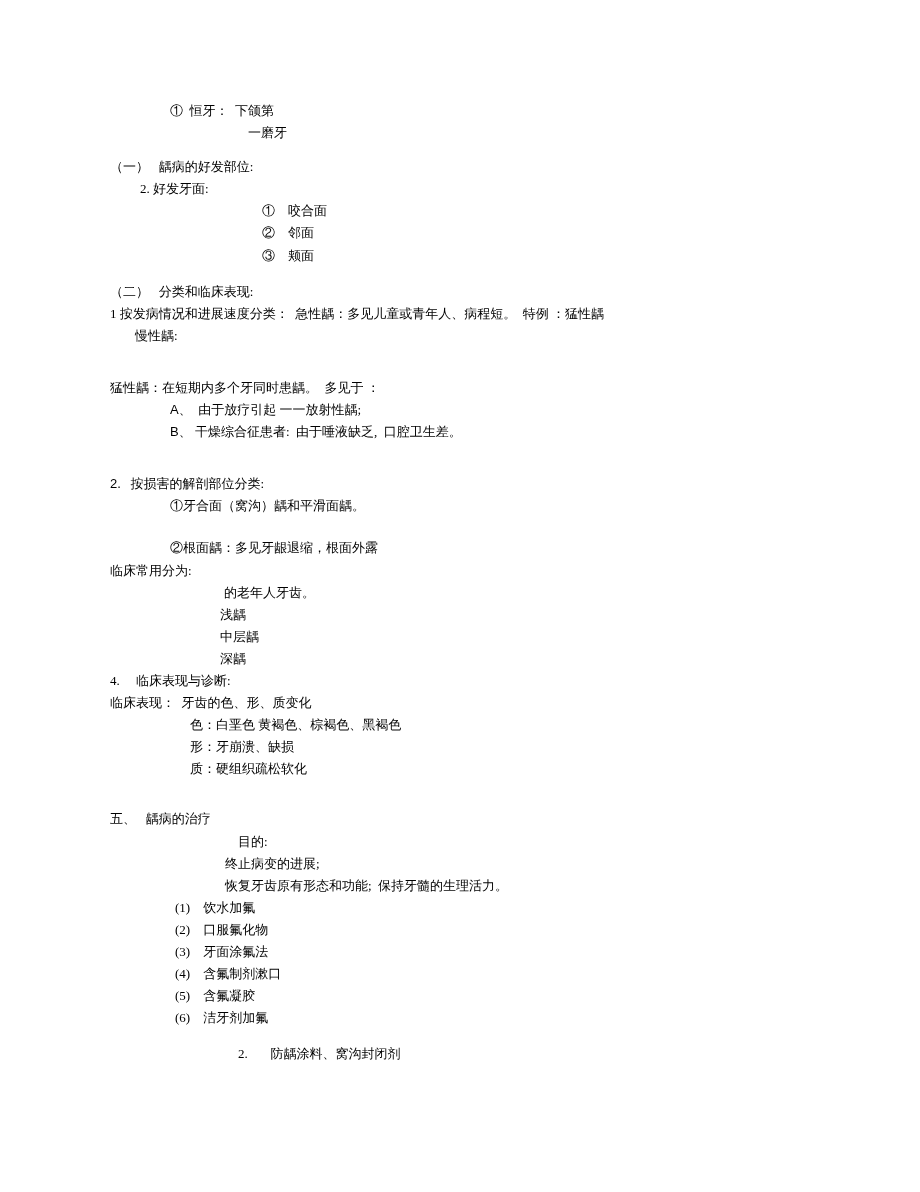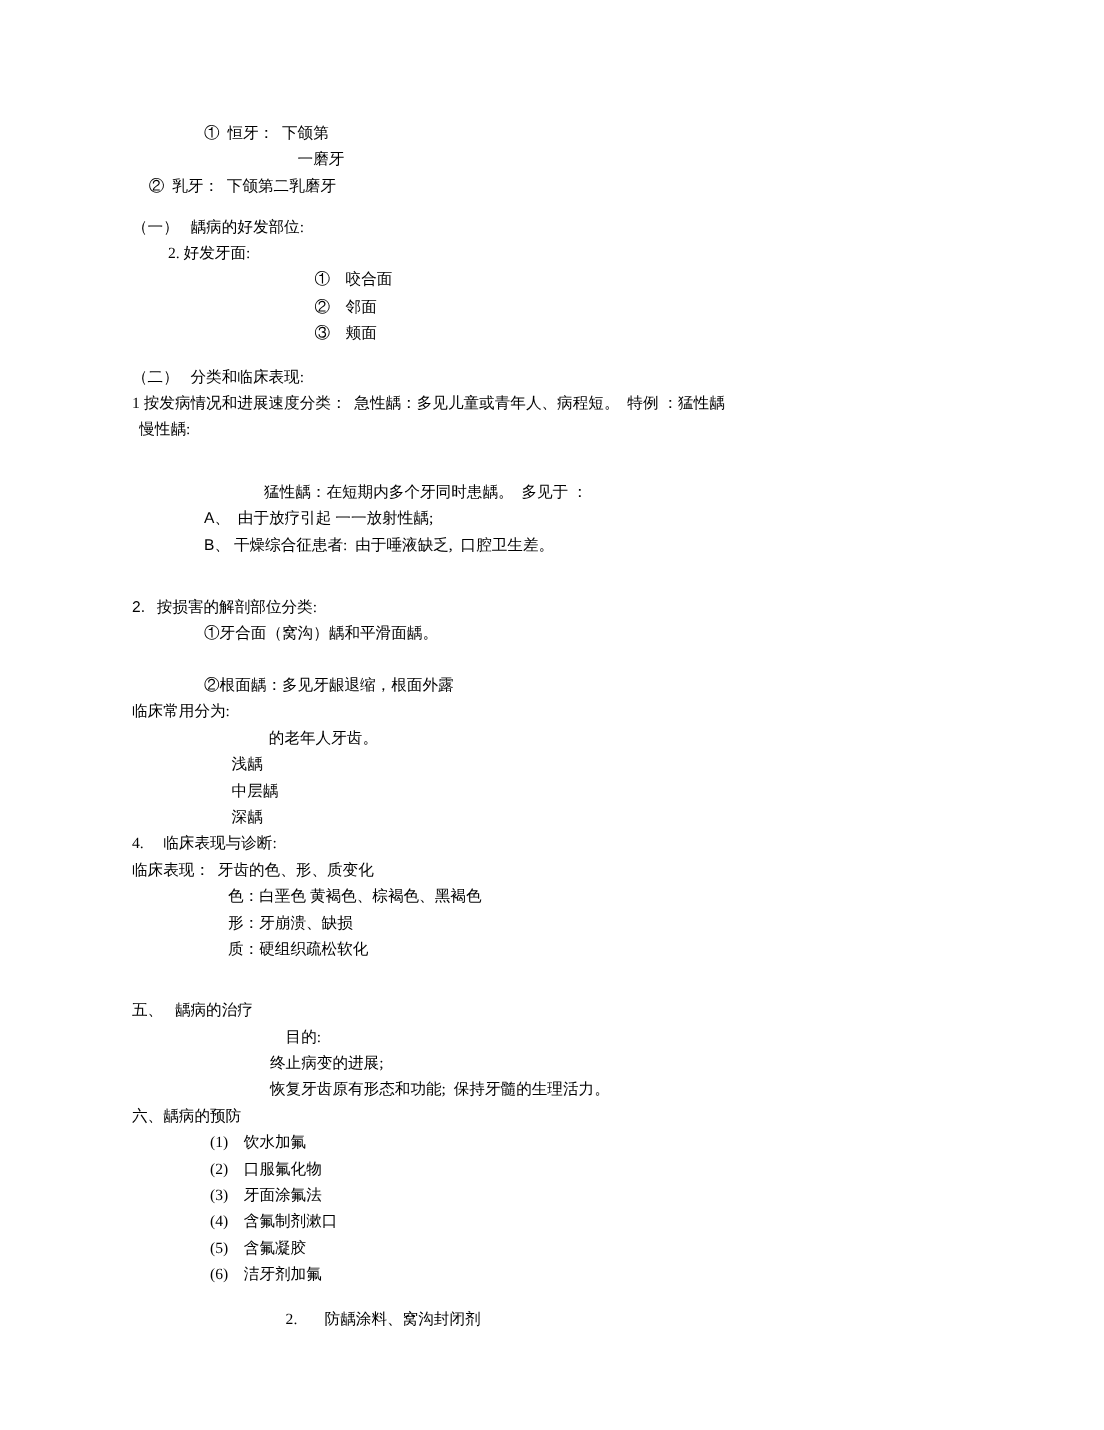--- a/index.html
+++ b/index.html
@@ -19,30 +19,30 @@
     }
     .line { white-space: pre; }
     .l1 { margin-left: 60px; }
     .l2 { margin-left: 138px; }
     .l3 { margin-left: 14px; }
     .l4 { margin-left: 0px; margin-top: 12px; }
     .l5 { margin-left: 30px; }
     .l6 { margin-left: 152px; }
     .l7 { margin-left: 0px; margin-top: 14px; }
     .l8 { margin-left: 0px; }
-    .l9 { margin-left: 6px; }
-    .l10 { margin-left: 110px; margin-top: 30px;}
+    .l9 { margin-left: 25px; }
+    .l10 { margin-top: 30px;}
     .l11 { margin-left: 60px; }
     .l12 { margin-left: 60px; }
     .l13 { margin-left: 0px; margin-top: 30px;}
     .l14 { margin-left: 60px; }
     .l15 { margin-left: 60px; margin-top: 20px;}
     .l16 { margin-left: 114px; }
     .l17 { margin-left: 0px; }
-    .l18 { margin-left: 83px; }
+    .l18 { margin-left: 110px; }
     .l19 { margin-left: 0px; }
     .l20 { margin-left: 0px; }
     .l21 { margin-left: 80px; }
     .l22 { margin-left: 80px; }
     .l23 { margin-left: 80px; }
     .l24 { margin-left: 0px; margin-top: 28px;}
     .l25 { margin-left: 128px; }
     .l26 { margin-left: 115px; }
     .l27 { margin-left: 115px; }
     .l28 { margin-left: 0px; }
@@ -50,21 +50,20 @@
     .l30 { margin-left: 65px; }
     .l32 { margin-top: 14px; margin-left: 128px; }
     .arial { font-family: Arial, sans-serif; }
   </style>
 </head>
 <body>
 
 <div class="page">
   <div class="line l1">①  恒牙：  下颌第</div>
   <div class="line l2">一磨牙</div>
-  <div class="line l3">②  乳牙：  下颌第二乳磨牙</div>
   <div class="line l4">（一）   龋病的好发部位:</div>
   <div class="line l5">2. 好发牙面:</div>
   <div class="line l6">①    咬合面</div>
   <div class="line l6">②    邻面</div>
   <div class="line l6">③    颊面</div>
   <div class="line l7">（二）   分类和临床表现:</div>
   <div class="line l8">1 按发病情况和进展速度分类：  急性龋：多见儿童或青年人、病程短。  特例 ：猛性龋</div>
   <div class="line l9">慢性龋:</div>
   <div class="line l10">猛性龋：在短期内多个牙同时患龋。  多见于 ：</div>
   <div class="line l11"><span class="arial">A</span><span>、  由于放疗引起 一一放射性龋;</span></div>
@@ -79,21 +78,20 @@
   <div class="line l18">深龋</div>
   <div class="line l19">4.     临床表现与诊断:</div>
   <div class="line l20">临床表现：  牙齿的色、形、质变化</div>
   <div class="line l21">色：白垩色 黄褐色、棕褐色、黑褐色</div>
   <div class="line l22">形：牙崩溃、缺损</div>
   <div class="line l23">质：硬组织疏松软化</div>
   <div class="line l24">五、   龋病的治疗</div>
   <div class="line l25">目的:</div>
   <div class="line l26">终止病变的进展;</div>
   <div class="line l27">恢复牙齿原有形态和功能;  保持牙髓的生理活力。</div>
-  <div class="line l28">六、龋病的预防</div>
   <div class="line l30">(1)    饮水加氟</div>
   <div class="line l30">(2)    口服氟化物</div>
   <div class="line l30">(3)    牙面涂氟法</div>
   <div class="line l30">(4)    含氟制剂漱口</div>
   <div class="line l30">(5)    含氟凝胶</div>
   <div class="line l30">(6)    洁牙剂加氟</div>
   <div class="line l32">2.       防龋涂料、窝沟封闭剂</div>
 </div>
 
 </body></html>

